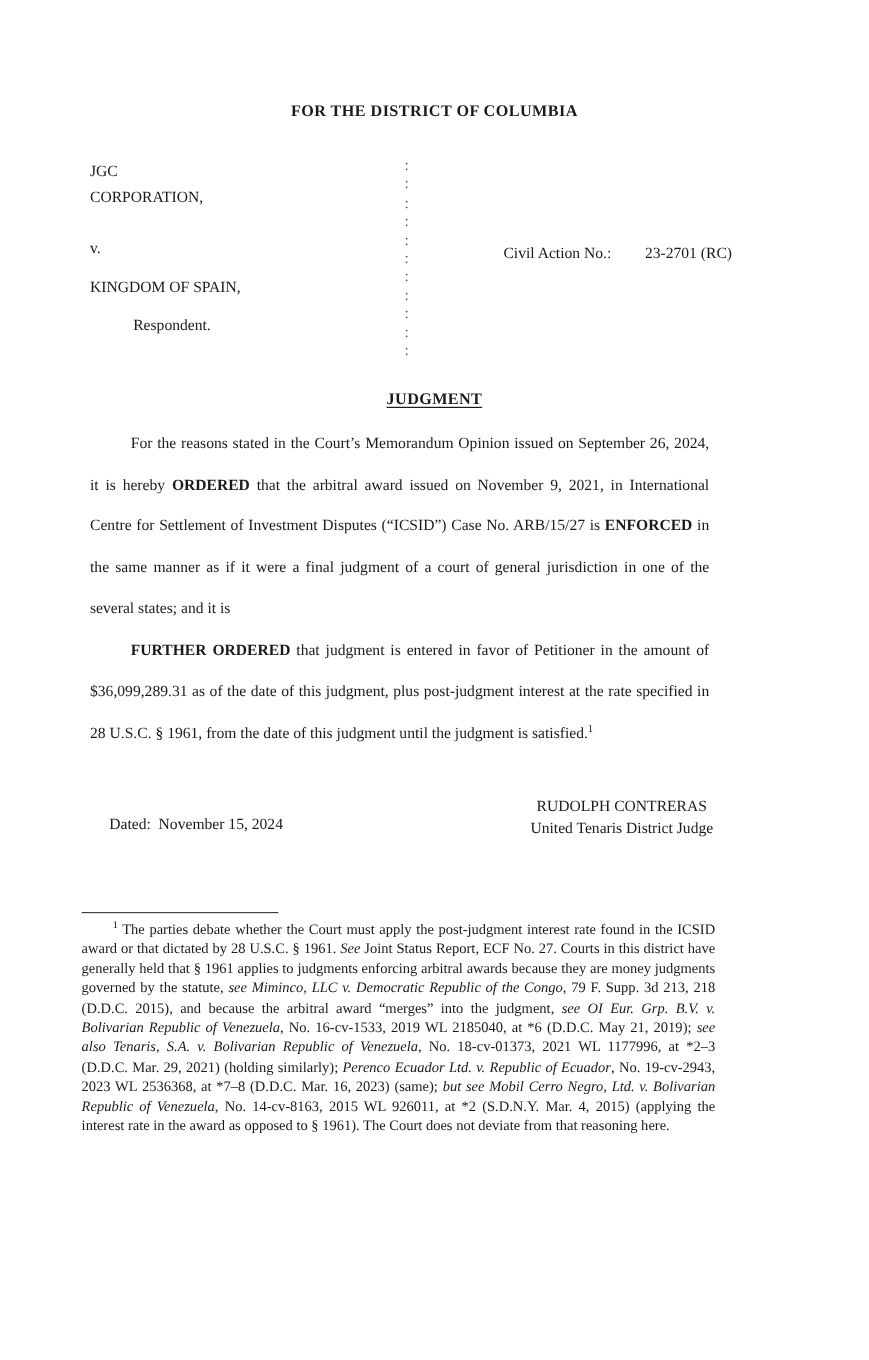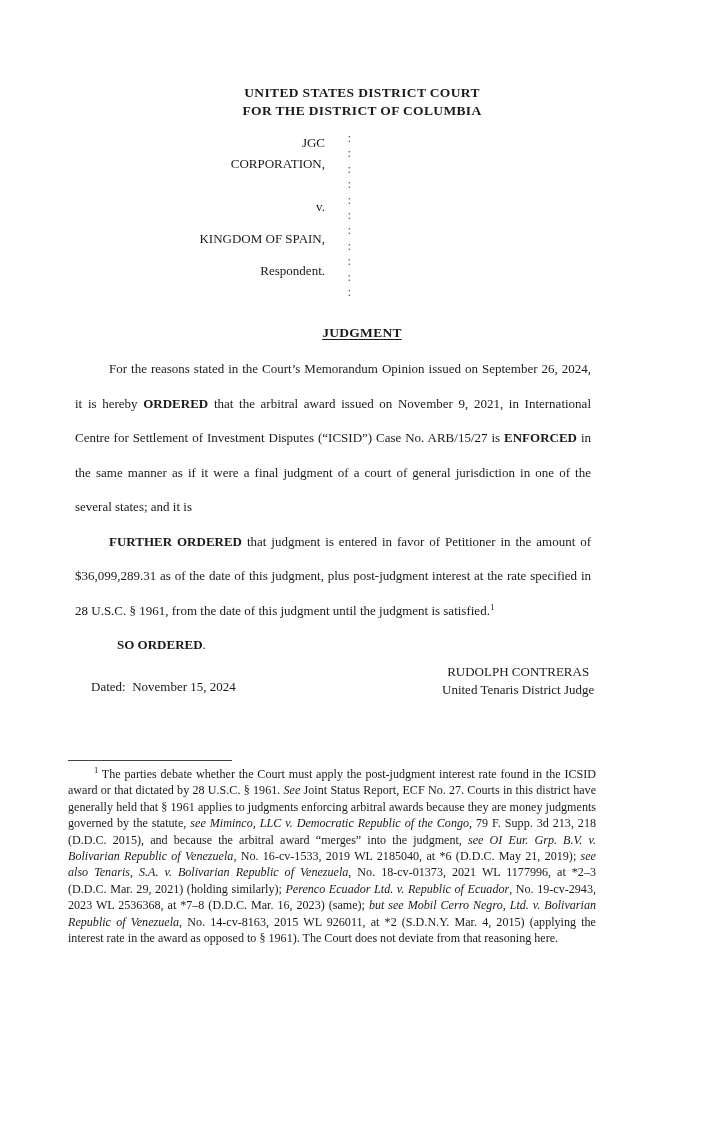--- a/index.html
+++ b/index.html
@@ -32,21 +32,20 @@
   }
   .court-heading .line2 { display: block; }
 
   
   .caption {
     position: absolute;
     left: 75px;
     top: 132px;
     width: 530px;
     height: 180px;
-    text-align: right;
   }
   .caption-parties {
     position: absolute;
     left: 0;
     top: 0;
     width: 250px;
     font-size: 13px;
     line-height: 21px;
   }
   .cap-line { white-space: pre; }
@@ -156,21 +155,20 @@
     vertical-align: super;
     line-height: 0;
   }
 </style>
 </head>
 <body>
 
 <div class="page">
 
   <div class="court-heading">
-    <span>UNITED STATES DISTRICT COURT</span>
     <span class="line2">FOR THE DISTRICT OF COLUMBIA</span>
   </div>
 
   <div class="caption">
 
     <div class="caption-parties">
       <div class="cap-line">JGC</div>
       <div class="cap-line">CORPORATION,</div>
       <div class="cap-gap"></div>
       <div class="cap-gap"></div>
@@ -188,32 +186,34 @@
         <span>:</span>
         <span>:</span>
         <span>:</span>
         <span>:</span>
         <span>:</span>
         <span>:</span>
         <span>:</span>
         <span>:</span>
       </div>
 
+    <div class="caption-civil">
+      <span>Civil Action No.:</span><span class="cnum">23-2701 (RC)</span>
+    </div>
   </div>
 
   <div class="judgment-title">
     <span>JUDGMENT</span>
   </div>
 
   <div class="body">
     <p><span>For the reasons stated in the Court’s Memorandum Opinion issued on September 26, 2024, it is hereby </span><b>ORDERED</b><span> that the arbitral award issued on November 9, 2021, in International Centre for Settlement of Investment Disputes (“ICSID”) Case No. ARB/15/27 is </span><b>ENFORCED</b><span> in the same manner as if it were a final judgment of a court of general jurisdiction in one of the several states; and it is</span></p>
 
     <p><b>FURTHER ORDERED</b><span> that judgment is entered in favor of Petitioner in the amount of $36,099,289.31 as of the date of this judgment, plus post-judgment interest at the rate specified in 28 U.S.C. § 1961, from the date of this judgment until the judgment is satisfied.</span><sup class="fn">1</sup></p>
 
-    <p class="so-ordered"><b>SO ORDERED</b><span>.</span></p>
   </div>
 
   <div class="dated">
     <span>Dated:</span>&nbsp; <span>November 15, 2024</span>
   </div>
 
   <div class="signature">
     <div>RUDOLPH CONTRERAS</div>
     <div>United Tenaris District Judge</div>
   </div>

